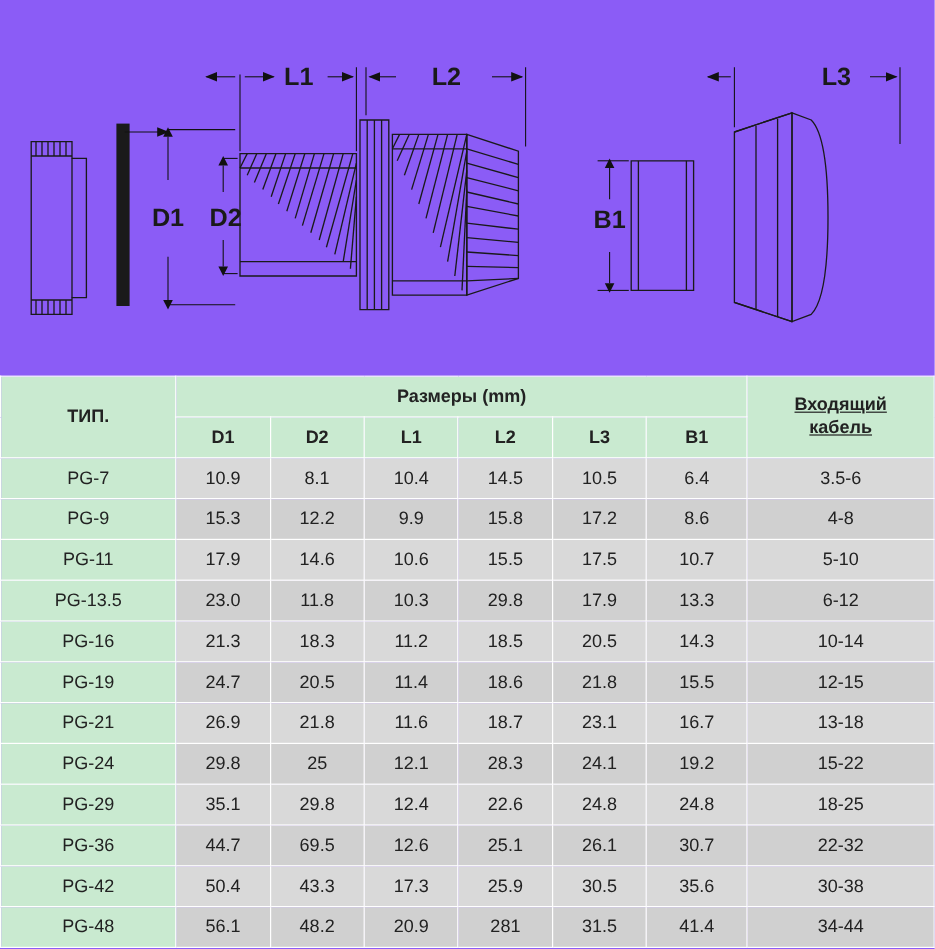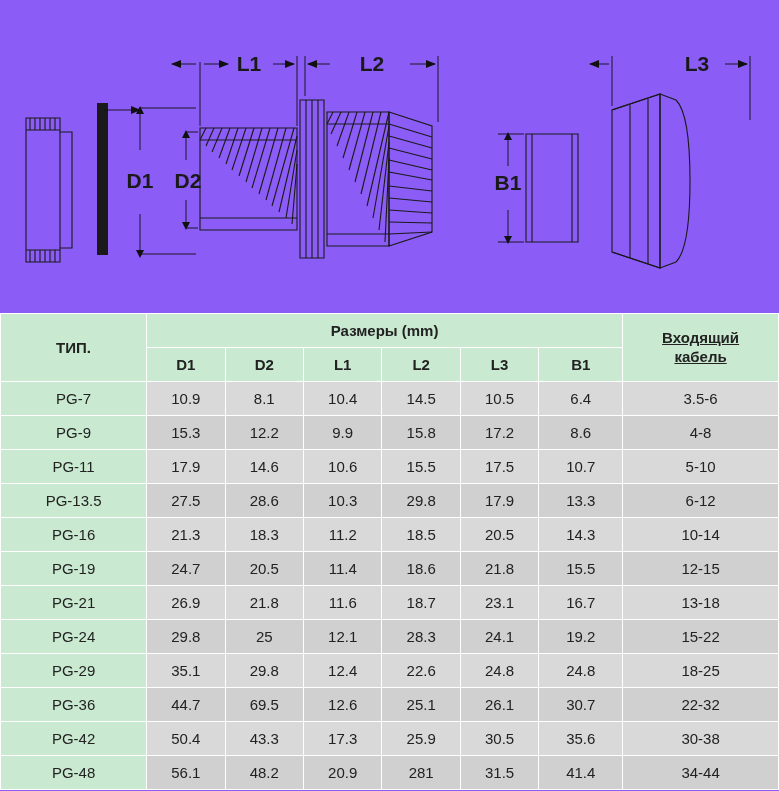--- a/index.html
+++ b/index.html
@@ -327,22 +327,22 @@
           <td class="dim-cell">17.9</td>
           <td class="dim-cell">14.6</td>
           <td class="dim-cell">10.6</td>
           <td class="dim-cell">15.5</td>
           <td class="dim-cell">17.5</td>
           <td class="dim-cell">10.7</td>
           <td class="cable-cell">5-10</td>
         </tr>
         <tr class="alt">
           <td class="type-cell">PG-13.5</td>
-          <td class="dim-cell">27.5</td>
-          <td class="dim-cell">28.6</td>
+          <td class="dim-cell">23.0</td>
+          <td class="dim-cell">11.8</td>
           <td class="dim-cell">10.3</td>
           <td class="dim-cell">29.8</td>
           <td class="dim-cell">17.9</td>
           <td class="dim-cell">13.3</td>
           <td class="cable-cell">6-12</td>
         </tr>
         <tr>
           <td class="type-cell">PG-16</td>
           <td class="dim-cell">21.3</td>
           <td class="dim-cell">18.3</td>

